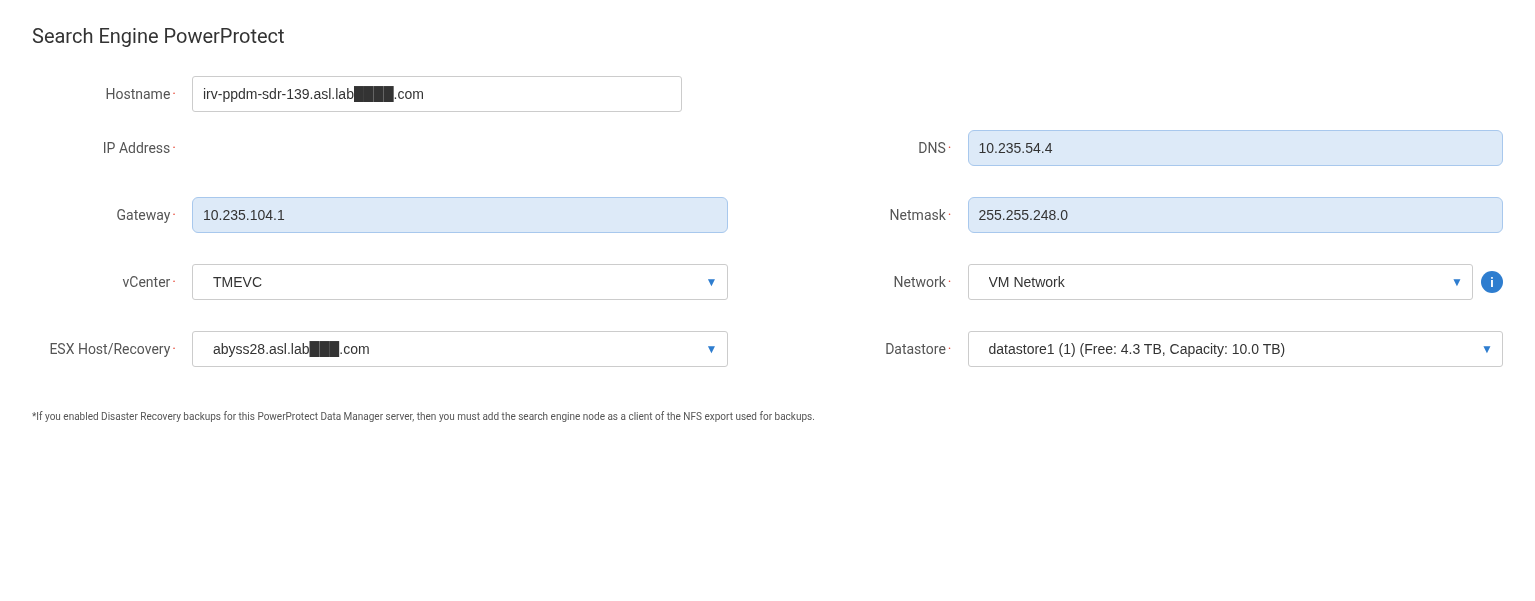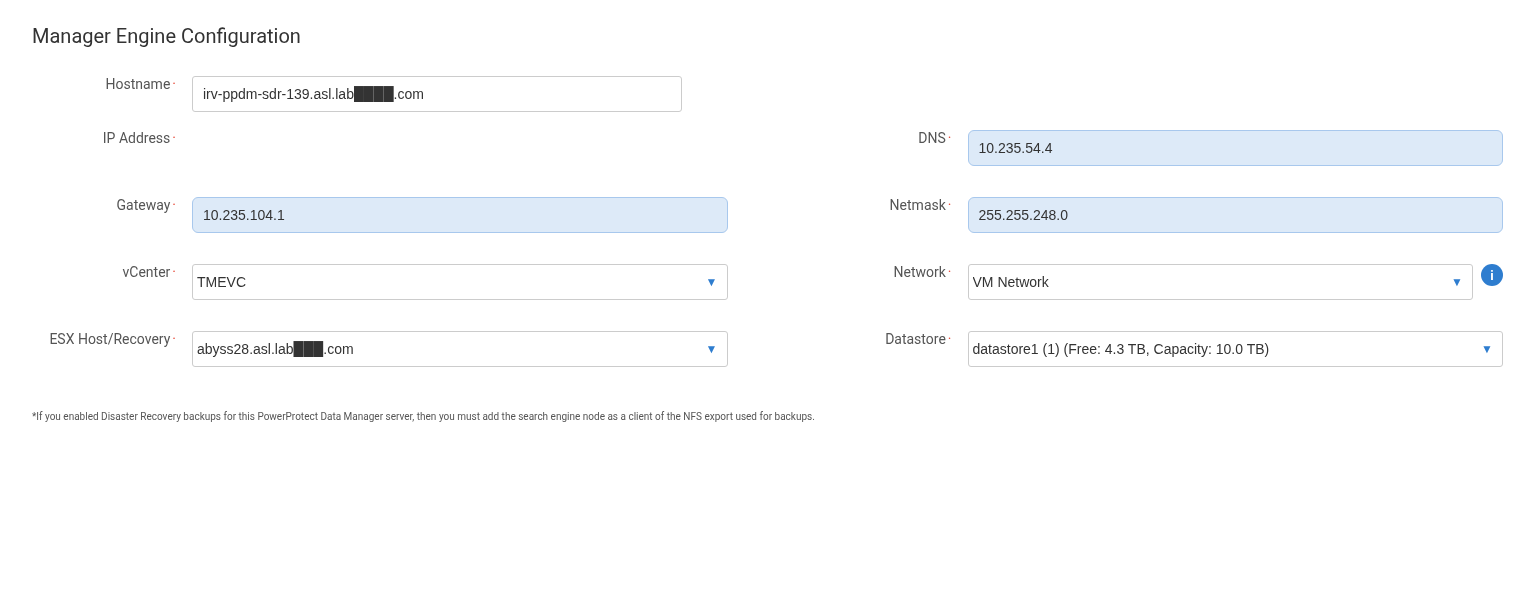--- a/index.html
+++ b/index.html
@@ -26,21 +26,21 @@
     }
 
     .form-grid {
       display: grid;
       grid-template-columns: 1fr 1fr;
       gap: 13px 80px;
     }
 
     .form-row {
       display: flex;
-      align-items: flex-start;
+      align-items: center;
       margin-bottom: 18px;
     }
 
     .form-label {
       width: 160px;
       min-width: 160px;
       color: #555;
       font-size: 14px;
       text-align: right;
       padding-right: 16px;
@@ -79,21 +79,21 @@
       position: relative;
       display: flex;
       align-items: center;
     }
 
     .form-select {
       flex: 1;
       height: 36px;
       border: 1px solid #ccc;
       border-radius: 3px;
-      padding: 0 32px 0 4px;
+      padding: 0 32px 0 20px;
       font-size: 14px;
       color: #333;
       outline: none;
       background: #fff;
       appearance: none;
       -webkit-appearance: none;
       cursor: pointer;
     }
 
     .select-arrow {
@@ -134,21 +134,21 @@
       margin-top: 24px;
       font-size: 10px;
       color: #555;
       line-height: 1.5;
       max-width: 900px;
     }
   </style>
 </head>
 <body>
 
-<h1 class="page-title">Manager Engine Configuration</h1>
+<h1 class="page-title">Search Engine PowerProtect</h1>
 
 <div class="form-row hostname-row">
   <label class="form-label">
     <span>Hostname</span><span class="required-dot">·</span>
   </label>
   <div class="form-input-wrapper">
     <input type="text" class="form-input" value="irv-ppdm-sdr-139.asl.lab████.com" style="min-width: 490px; color: rgb(51, 51, 51);">
     
   </div>
 </div>

